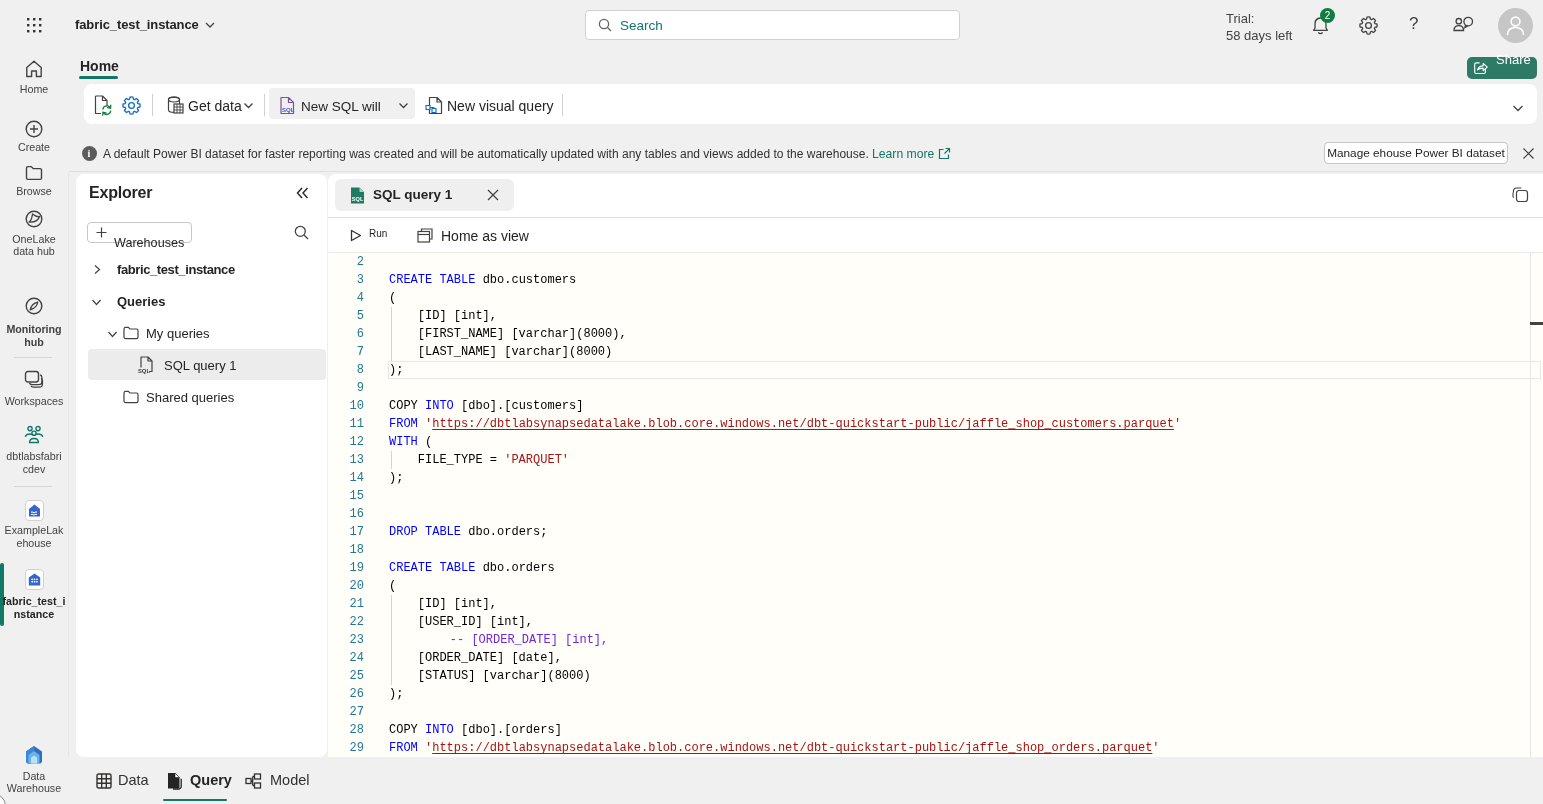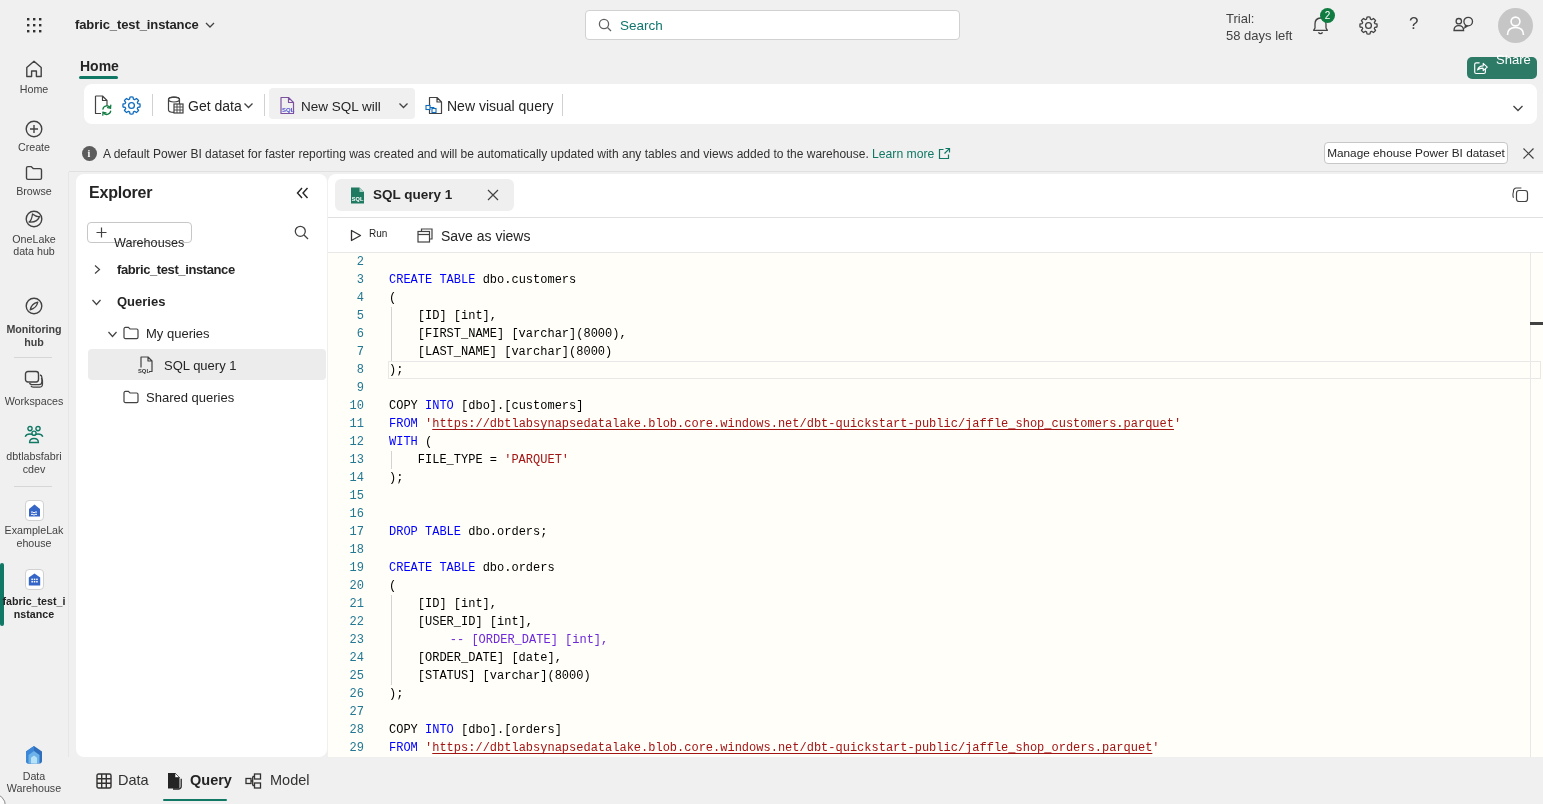--- a/index.html
+++ b/index.html
@@ -307,21 +307,21 @@
 
 <svg class="abs" style="left:350px;top:229px;" width="12" height="13" viewBox="0 0 12 13">
     <path d="M1.5 1.5 L10.5 6.5 L1.5 11.5 Z" fill="none" stroke="#323130" stroke-width="1.3" stroke-linejoin="round"></path>
   </svg>
 <div class="abs" style="left:369px;top:228px;font-size:10px;">Run</div>
 <svg class="abs" style="left:417px;top:228px;" width="16" height="15" viewBox="0 0 16 15">
     <path d="M4.5 3.5 V1 H15 V11 H12.5" fill="none" stroke="#424242" stroke-width="1.2"></path>
     <rect x="1" y="3.5" width="11.5" height="10.5" fill="none" stroke="#424242" stroke-width="1.2"></rect>
     <path d="M1 6.5 H12.5" stroke="#424242" stroke-width="1.2"></path>
   </svg>
-<div class="abs" style="left:441px;top:228px;font-size:14px;">Save as views</div>
+<div class="abs" style="left:441px;top:228px;font-size:14px;">Home as view</div>
 <div class="abs" style="left:328px;top:252px;width:1215px;height:1px;background:#e8e8e8;"></div>
 
 <div class="abs" style="left:328px;top:253px;width:1202px;height:504px;background:#fffef8;"></div>
 <div class="abs" style="left:1530px;top:253px;width:13px;height:504px;background:#fffef8;border-left:1px solid #e8e8e8;"></div>
 <div class="abs" style="left:1530px;top:322px;width:13px;height:2.5px;background:#424242;"></div>
 
 <div class="abs" style="left:388px;top:361px;width:1153px;height:18px;border:1px solid #e8e8e8;"></div>
 
 <div class="abs" style="left:390.5px;top:307px;width:1px;height:54px;background:#d3d3d3;"></div>
 <div class="abs" style="left:390.5px;top:451px;width:1px;height:18px;background:#d3d3d3;"></div>

